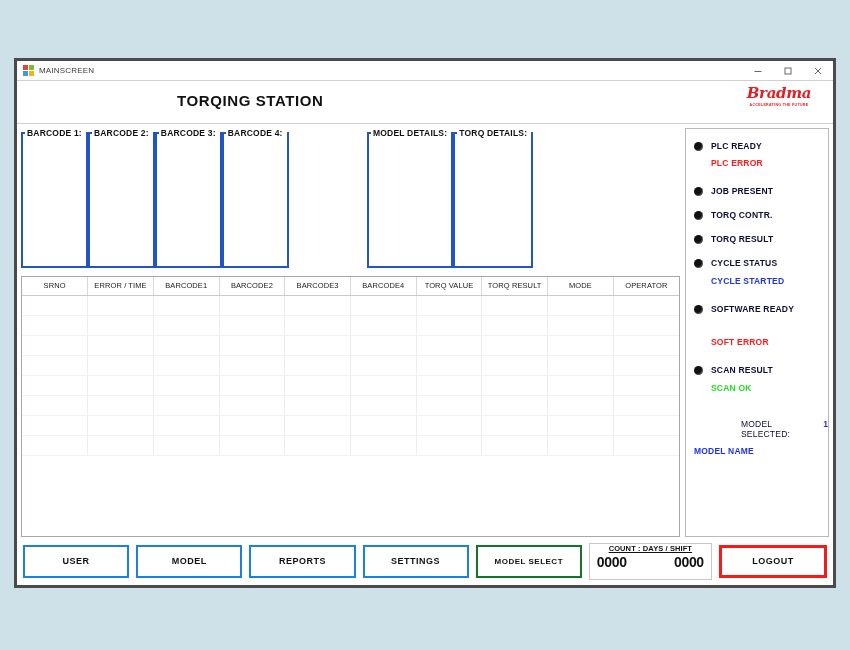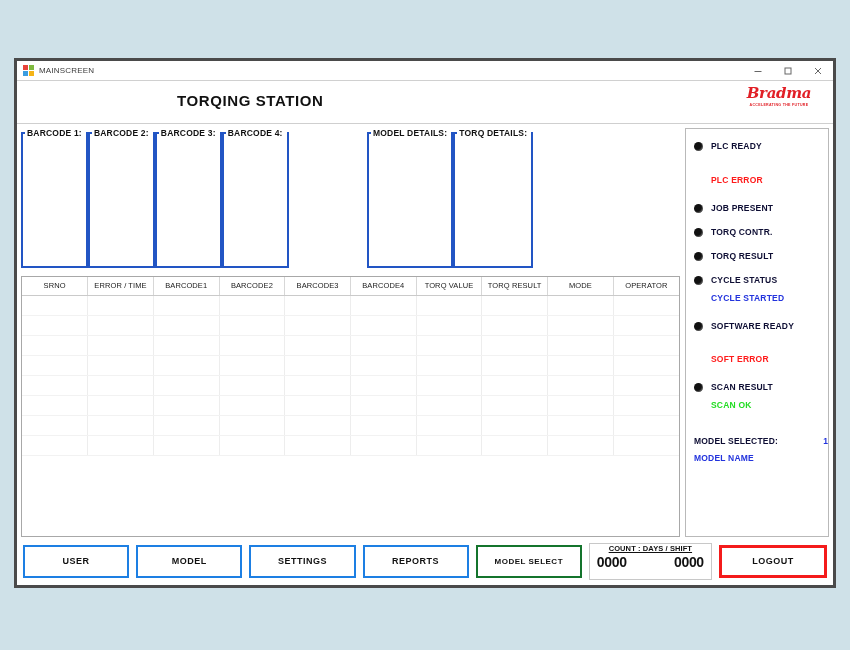--- a/index.html
+++ b/index.html
@@ -245,23 +245,24 @@
   }
   .gap-lg { height: 16px; }
   .gap-md { height: 10px; }
   .model-sel-row {
     display: flex;
     align-items: baseline;
     width: 134px;
   }
   .model-sel-label {
     font-size: 8.5px;
-    font-weight: bold;
+    font-weight: normal;
     color: #0d0d33;
     letter-spacing: .2px;
+    margin-left: 47px;
   }
   .model-sel-value {
     margin-left: auto;
     font-size: 8.5px;
     font-weight: bold;
     color: #2233dd;
   }
   .model-name {
     font-size: 8.5px;
     font-weight: bold;
@@ -527,21 +528,21 @@
       </div>
 
     </div>
 
     <div class="right-col">
 
       <div class="status-item">
         <span class="led"></span>
         <span class="status-label">PLC READY</span>
       </div>
-      <div class="sub-msg" style="color:#ff1a1a;margin-top:22px">PLC ERROR</div>
+      <div class="sub-msg" style="color:#ff1a1a;margin-top:5px">PLC ERROR</div>
 
       <div class="gap-lg"></div>
 
       <div class="status-item">
         <span class="led"></span>
         <span class="status-label">JOB PRESENT</span>
       </div>
 
       <div class="gap-md"></div>
 
@@ -589,22 +590,22 @@
         <span class="model-sel-value">1</span>
       </div>
       <div class="model-name">MODEL NAME</div>
 
     </div>
   </div>
 
   <div class="footer">
     <div class="btn">USER</div>
     <div class="btn">MODEL</div>
+    <div class="btn">REPORTS</div>
     <div class="btn">SETTINGS</div>
-    <div class="btn">REPORTS</div>
     <div class="btn green">MODEL SELECT</div>
 
     <div class="count-box">
       <div class="count-title">COUNT : DAYS / SHIFT</div>
       <div class="count-values">
         <span class="count-num">0000</span>
         <span class="count-num">0000</span>
       </div>
     </div>
 

